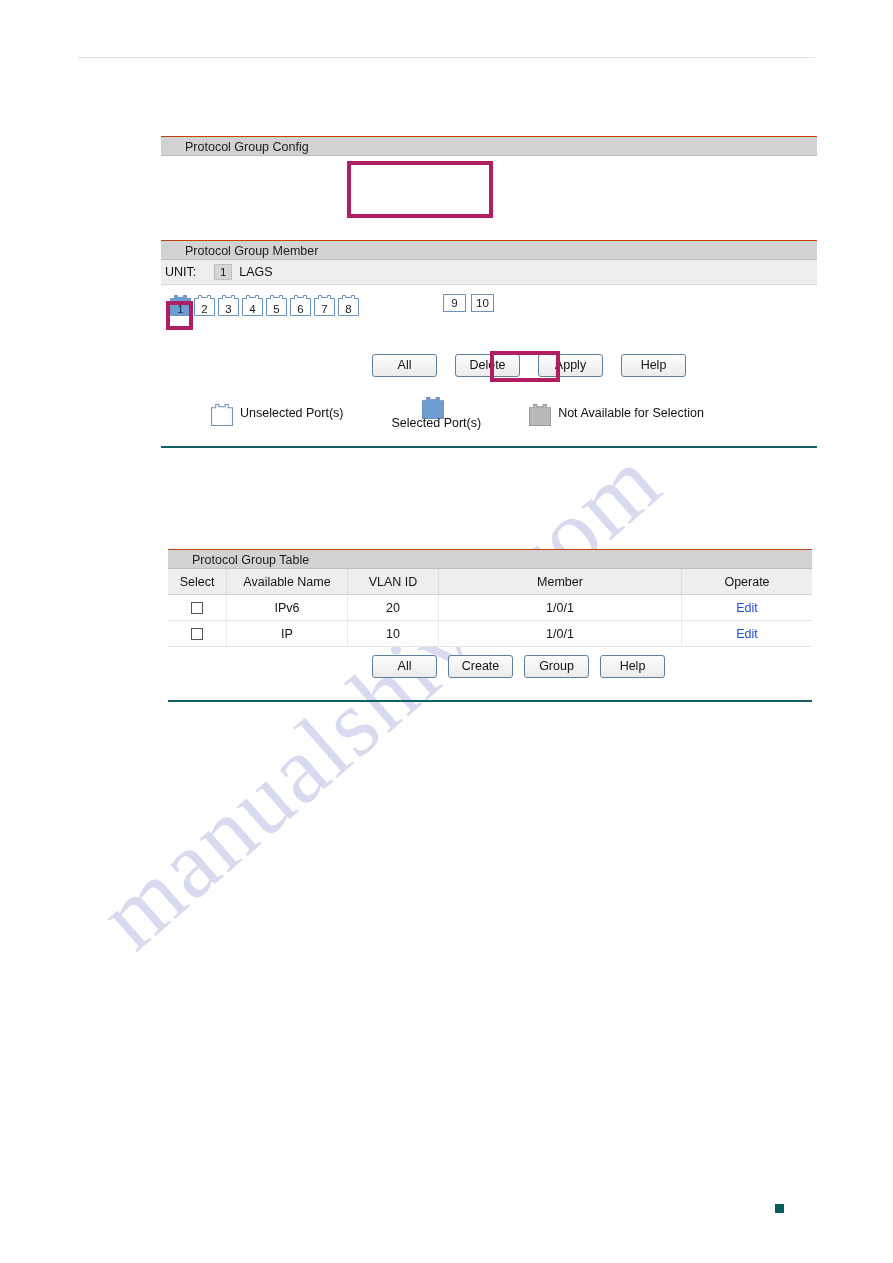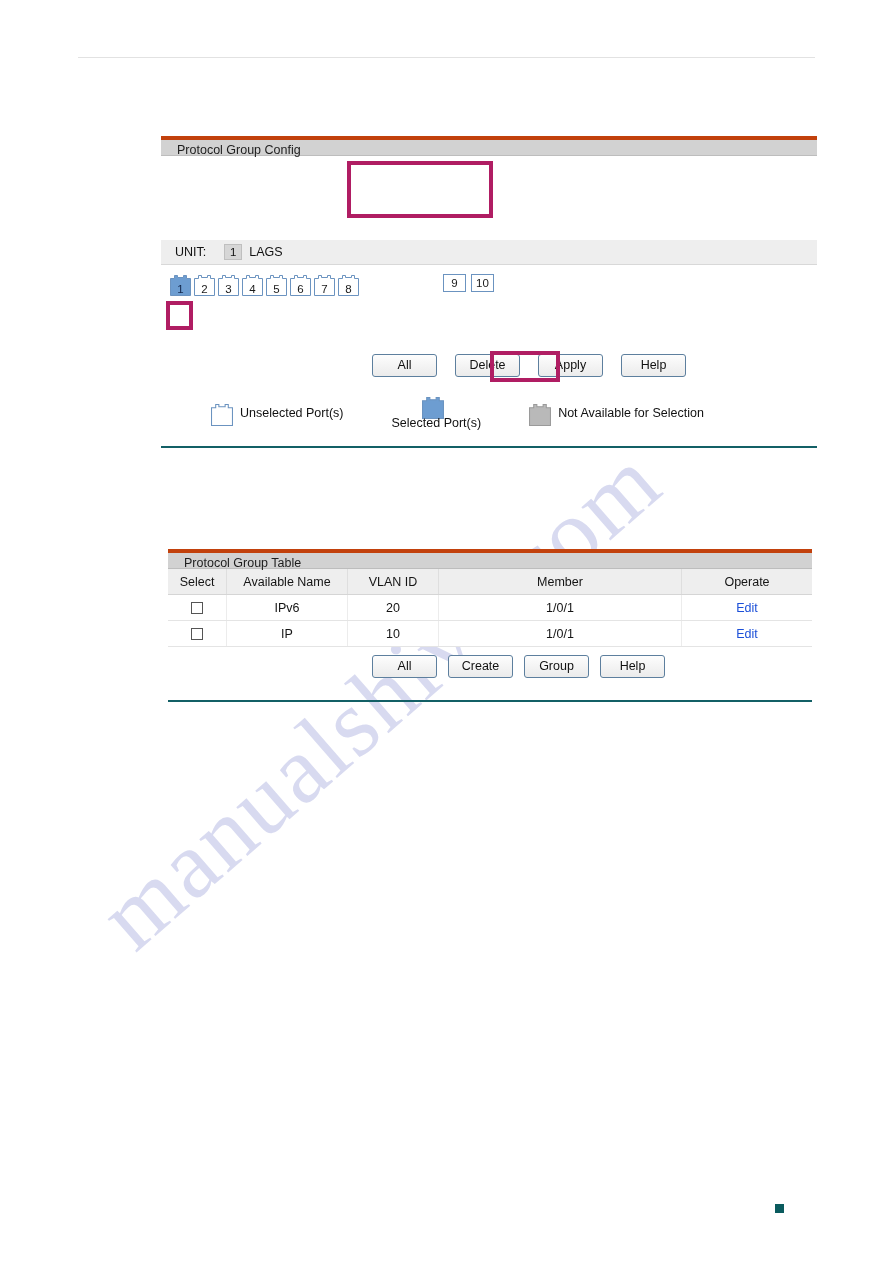--- a/index.html
+++ b/index.html
@@ -62,25 +62,25 @@
     background: #0a5b5e;
   }
 
   
   .panel {
     position: absolute;
     z-index: 7;
   }
   .panel-head {
     background: #d2d2d2;
-    border-top: 4px solid #c2410c;
+    border-top: 1px solid #c2410c;
     border-bottom: 1px solid #bdbdbd;
     height: 20px;
     line-height: 20px;
-    padding-left: 16px;
+    padding-left: 24px;
     font-size: 12.5px;
     color: #1d1d1d;
     box-sizing: border-box;
   }
   .panel-body {
     background: #ffffff;
   }
 
   
   #config-panel { left: 161px; top: 136px; width: 656px; }
@@ -152,21 +152,21 @@
   #callout-port1  { left: 166px; top: 301px; width: 27px;  height: 29px; }
 
   
   #member-panel { left: 161px; top: 240px; width: 656px; }
   #unit-row {
     height: 24px;
     background: #eeeeee;
     border-bottom: 1px solid #d8d8d8;
     display: flex;
     align-items: center;
-    padding-left: 14px;
+    padding-left: 4px;
     font-size: 12.5px;
   }
   .unit-label { color: #111; }
   .unit-tab {
     width: 18px; height: 16px;
     background: #d6d6d6;
     border: 1px solid #bfbfbf;
     margin: 0 7px 0 18px;
     font-size: 11.5px;
     text-align: center;
@@ -320,20 +320,21 @@
 
 <div class="top-rule"></div>
 
 <div class="panel" id="config-panel">
   <div class="panel-head">Protocol Group Config</div>
 </div>
 
 <div class="callout" id="callout-fields"></div>
 
 <div class="panel" id="member-panel">
+  <div class="panel-head">Protocol Group Member</div>
 
   <div id="unit-row">
     <span class="unit-label">UNIT:</span>
     <span class="unit-tab">1</span>
     <span class="lags-label">LAGS</span>
   </div>
 
   <div id="ports-area">
     <div class="port-strip" id="port-strip-main">
         <div class="port selected">

